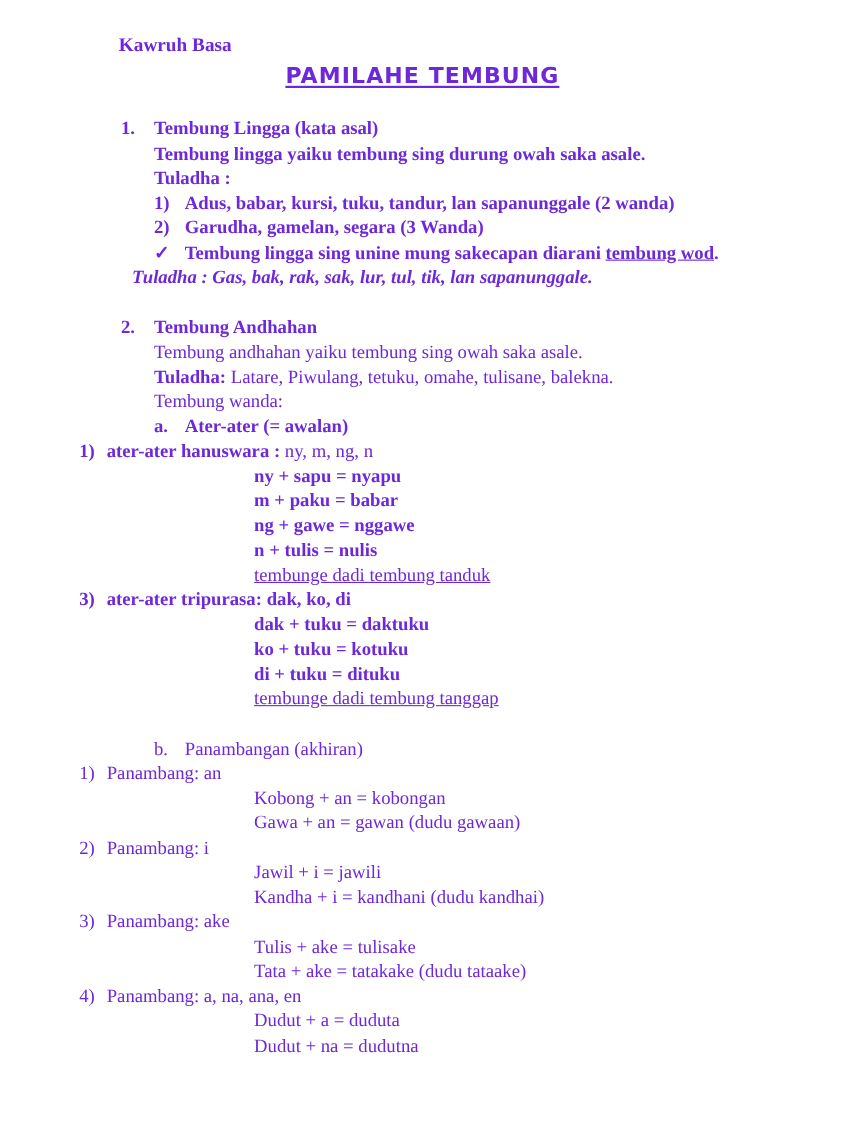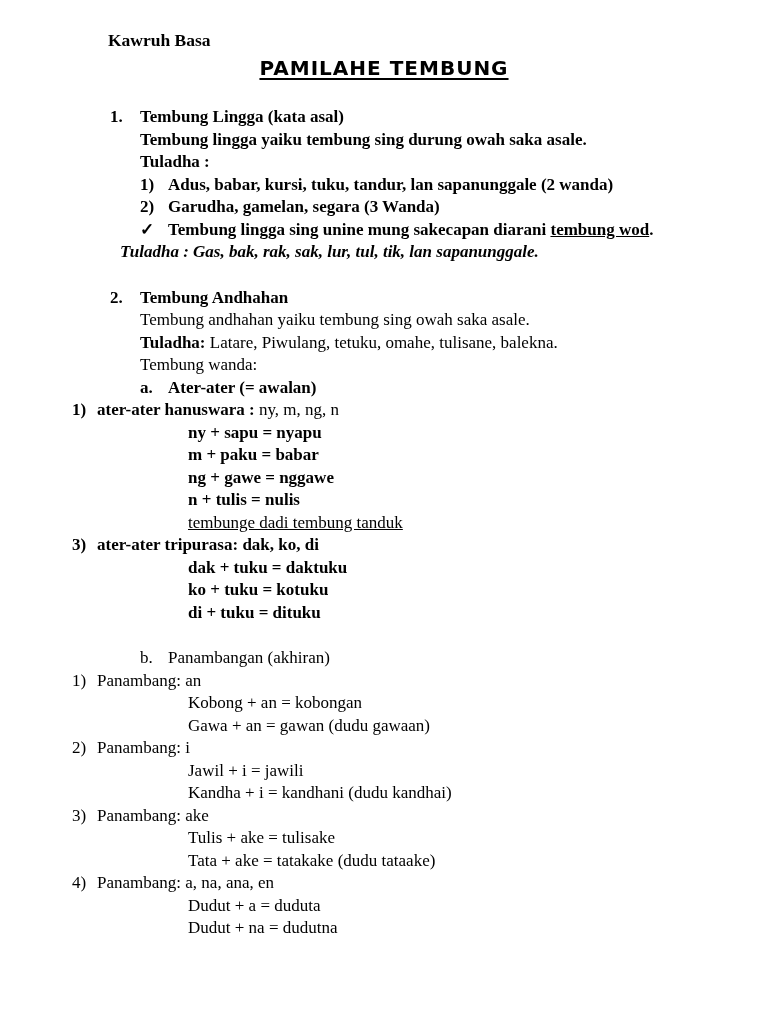--- a/index.html
+++ b/index.html
@@ -1,37 +1,37 @@
 <!DOCTYPE html>
 <html><head>
 <meta charset="utf-8">
 <style>
   html,body{margin:0;padding:0;background:#e9e9e9;}
   .page{
     position:relative;width:768px;height:1024px;margin:0 auto;background:#ffffff;
-    font-family:"Liberation Serif",serif;font-size:17px;color:#000000;overflow:hidden;
+    font-family:"Liberation Serif",serif;font-size:17px;color:#6d28d9;overflow:hidden;
   }
   .doc-header{position:absolute;left:108px;top:30px;font-weight:700;font-size:17.5px;}
   .doc-title{
     position:absolute;left:0;top:56px;width:768px;text-align:center;
     font-family:"DejaVu Sans",sans-serif;font-weight:700;font-size:20px;letter-spacing:1px;
   }
   .doc-title .t{text-decoration:underline;text-decoration-thickness:2px;text-underline-offset:3px;}
   .content{position:absolute;left:0;top:106px;width:768px;}
   .row{line-height:22.5px;white-space:nowrap;}
   .b{font-weight:700;}
   .r{font-weight:400;}
   .i{}
   .u{text-decoration:underline;}
   .m{display:inline-block;}
   .ind0{padding-left:110px;}  .m0{width:30px;}
   .ind1{padding-left:140px;}  .m1{width:28px;}
   .ind1t{padding-left:120px;font-style:italic;}
   .ind2{padding-left:72px;}  .m2{width:25px;}
-  .ind3{padding-left:188px;}
+  .ind3{padding-left:188px;margin-left:43px;}
   .gap{margin-top:23px;}
 </style>
 </head>
 <body>
 
 <div class="page">
 
   <div class="doc-header">Kawruh Basa</div>
   <div class="doc-title"><span class="t">PAMILAHE TEMBUNG</span></div>
 
@@ -73,20 +73,21 @@
     <div class="row ind3 b">ng + gawe = nggawe</div>
     <div class="row ind3 b">n + tulis = nulis</div>
     <div class="row ind3 i u">tembunge dadi tembung tanduk</div>
 
     <div class="row ind2 b">
       <span class="m m2">3)</span><span>ater-ater tripurasa: dak, ko, di</span>
     </div>
     <div class="row ind3 b">dak + tuku = daktuku</div>
     <div class="row ind3 b">ko + tuku = kotuku</div>
     <div class="row ind3 b">di + tuku = dituku</div>
+    <div class="row ind3 i u">tembunge dadi tembung tanggap</div>
 
     <div class="row ind1 gap">
       <span class="m m1">b.</span><span>Panambangan (akhiran)</span>
     </div>
 
     <div class="row ind2">
       <span class="m m2">1)</span><span>Panambang: an</span>
     </div>
     <div class="row ind3">Kobong + an = kobongan</div>
     <div class="row ind3">Gawa + an = gawan (dudu gawaan)</div>

